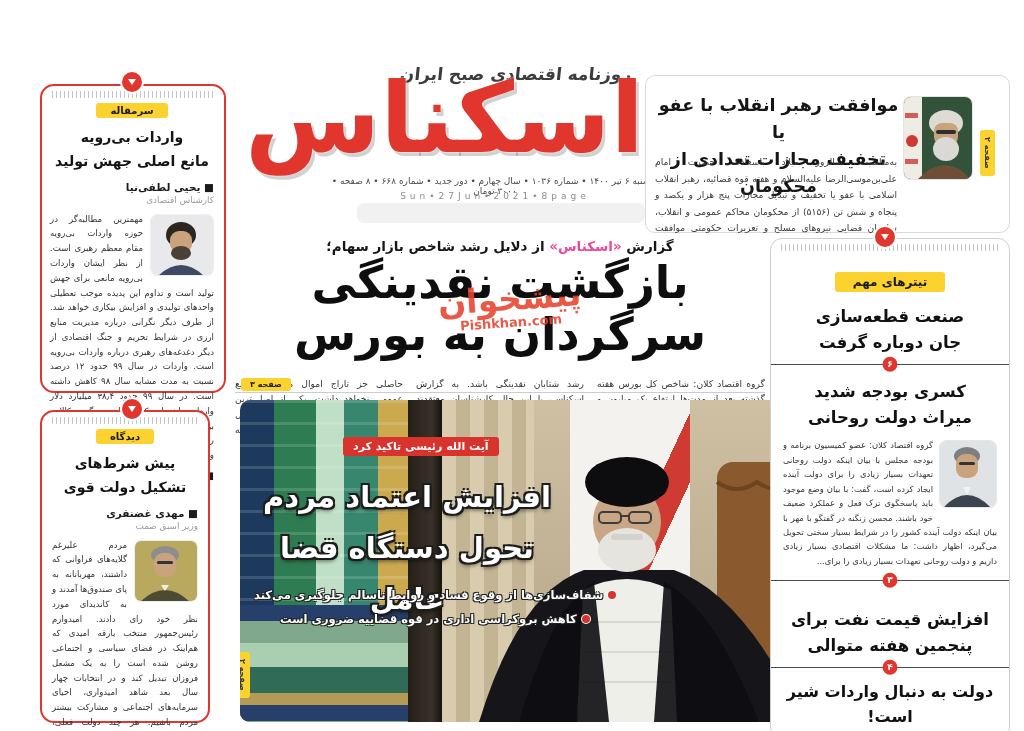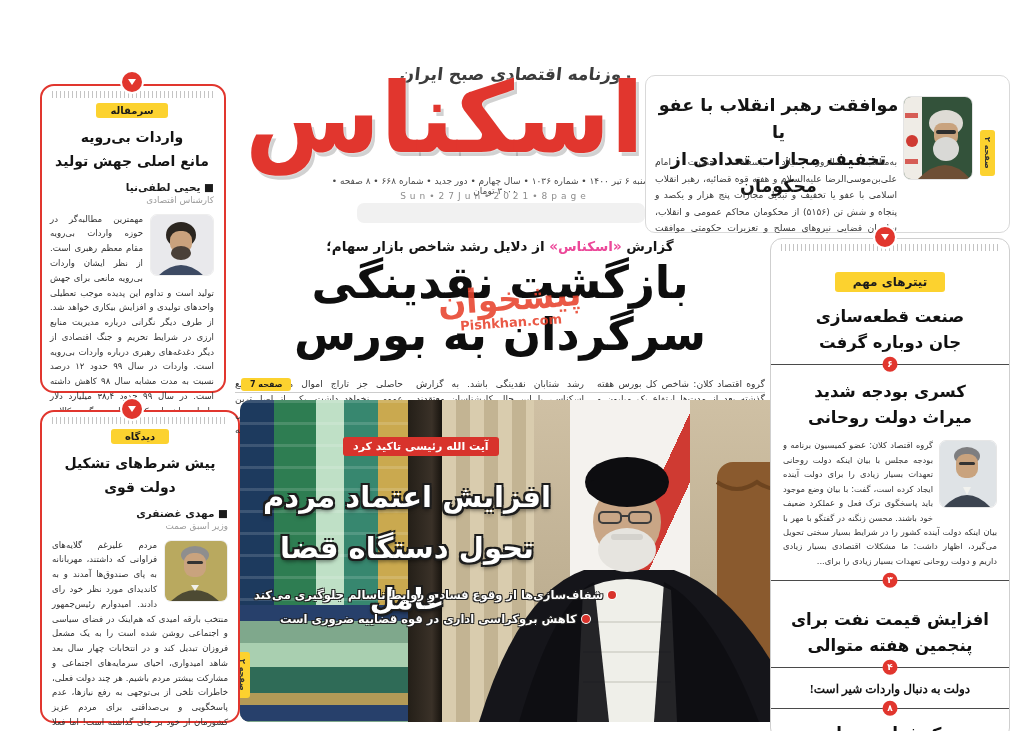--- a/index.html
+++ b/index.html
@@ -168,21 +168,21 @@
         </svg>
       </span>
       <span>مهمترین مطالبه‌گر در حوزه واردات بی‌رویه مقام معظم رهبری است. از نظر ایشان واردات بی‌رویه مانعی برای جهش تولید است و تداوم این پدیده موجب تعطیلی واحدهای تولیدی و افزایش بیکاری خواهد شد. از طرف دیگر نگرانی درباره مدیریت منابع ارزی در شرایط تحریم و جنگ اقتصادی از دیگر دغدغه‌های رهبری درباره واردات بی‌رویه است. واردات در سال ۹۹ حدود ۱۲ درصد نسبت به مدت مشابه سال ۹۸ کاهش داشته است. در سال ۹۹ حدود ۳۸٫۴ میلیارد دلار واردات داشته‌ایم که شامل سه گروه کالایی بوده است. گروه اول کالاهای اساسی نظیر روغن، برنج و سایر اقلام ضروری است که واردات آن‌ها اجتناب‌ناپذیر است...</span>
     </div>
     <div class="cont">■ ادامه در صفحه ۶</div>
   </div>
 
   <div class="arrow-badge" style="left:122px;top:399px;">
       <div class="tri"></div>
     </div>
-  <div class="redbox" style="left:40px;top:410px;width:200px;height:313px;">
+  <div class="redbox" style="left:40px;top:410px;width:170px;height:313px;">
     <div class="perf"></div>
     <div class="tagwrap"><span class="ybox-tag">دیدگاه</span></div>
     <div class="headline">پیش شرط‌های تشکیل دولت قوی</div>
     <div class="author">■ مهدی غضنفری</div>
     <div class="role">وزیر اسبق صمت</div>
     <div class="bodywrap clearfix">
       <span class="aphoto">
         <svg width="64" height="62" viewBox="0 0 64 62">
           <rect width="64" height="62" fill="#b9a95f"></rect>
           <ellipse cx="32" cy="14" rx="14" ry="9" fill="#8e8e8e"></ellipse>
@@ -204,21 +204,21 @@
     <div class="headline">بازگشت نقدینگی سرگردان به بورس</div>
     <div class="watermark">
       <div class="fa">پیشخوان</div>
       <div class="en">Pishkhan.com</div>
     </div>
     <div class="cols">
       <div class="col">گروه اقتصاد کلان: شاخص کل بورس هفته گذشته بعد از مدت‌ها ارتفاع یک میلیون و ۲۰۰ هزار واحدی را پس گرفت و رشد ۶۰ هزار واحدی داشت. روندی که از دید کارشناسان بازار سهام می‌تواند متاثر از تعیین تکلیف مسائل سیاسی و همچنین</div>
       <div class="col">رشد شتابان نقدینگی باشد. به گزارش اسکناس، با این حال کارشناسان معتقدند نباید اتفاقات بهار سال گذشته تکرار شود و صف‌های خرید هیجانی جایگزین تحلیل شود؛ مجددا مردم و سیاستگذار در دامی گرفتار خواهند شد که</div>
       <div class="col">حاصلی جز تاراج اموال مردم و منابع عمومی نخواهد داشت. یکی از اصلی‌ترین گمانه‌زنی‌ها درباره سرنوشت بازار در سال ۱۴۰۰ آن است که مجددا محدودیت دامنه نوسان به تشکیل صف‌های خرید بیانجامد...</div>
     </div>
-    <div class="ptag"><span class="ybox-tag">صفحه 7</span></div>
+    <div class="ptag"><span class="ybox-tag">صفحه ۳</span></div>
   </div>
   <div class="hrule"></div>
 
   <div class="mainphoto">
     <div class="mp-panels"></div>
     <div class="mp-panels-low"></div>
     <div class="mp-pillar"></div>
     <div class="mp-curtain"></div>
     <div class="mp-flag">
         <div class="emblem"></div>
@@ -294,21 +294,21 @@
     </div>
 
     <div class="item-h" style="margin-top:26px;">
       <div>افزایش قیمت نفت برای</div>
       <div>پنجمین هفته متوالی</div>
     </div>
     <div class="rb-div">
       <span class="num-badge">۴</span>
     </div>
 
-    <div class="item-h" style="margin-top:12px;font-size:12px;font-family:Liberation Serif, serif;">
+    <div class="item-h" style="margin-top:12px;font-size:16px;">
       <div>دولت به دنبال واردات شیر است!</div>
     </div>
     <div class="rb-div">
       <span class="num-badge">۸</span>
     </div>
 
     <div class="item-h" style="margin-top:12px;">
       <div>ترک فعل مدیران</div>
 
     </div>

